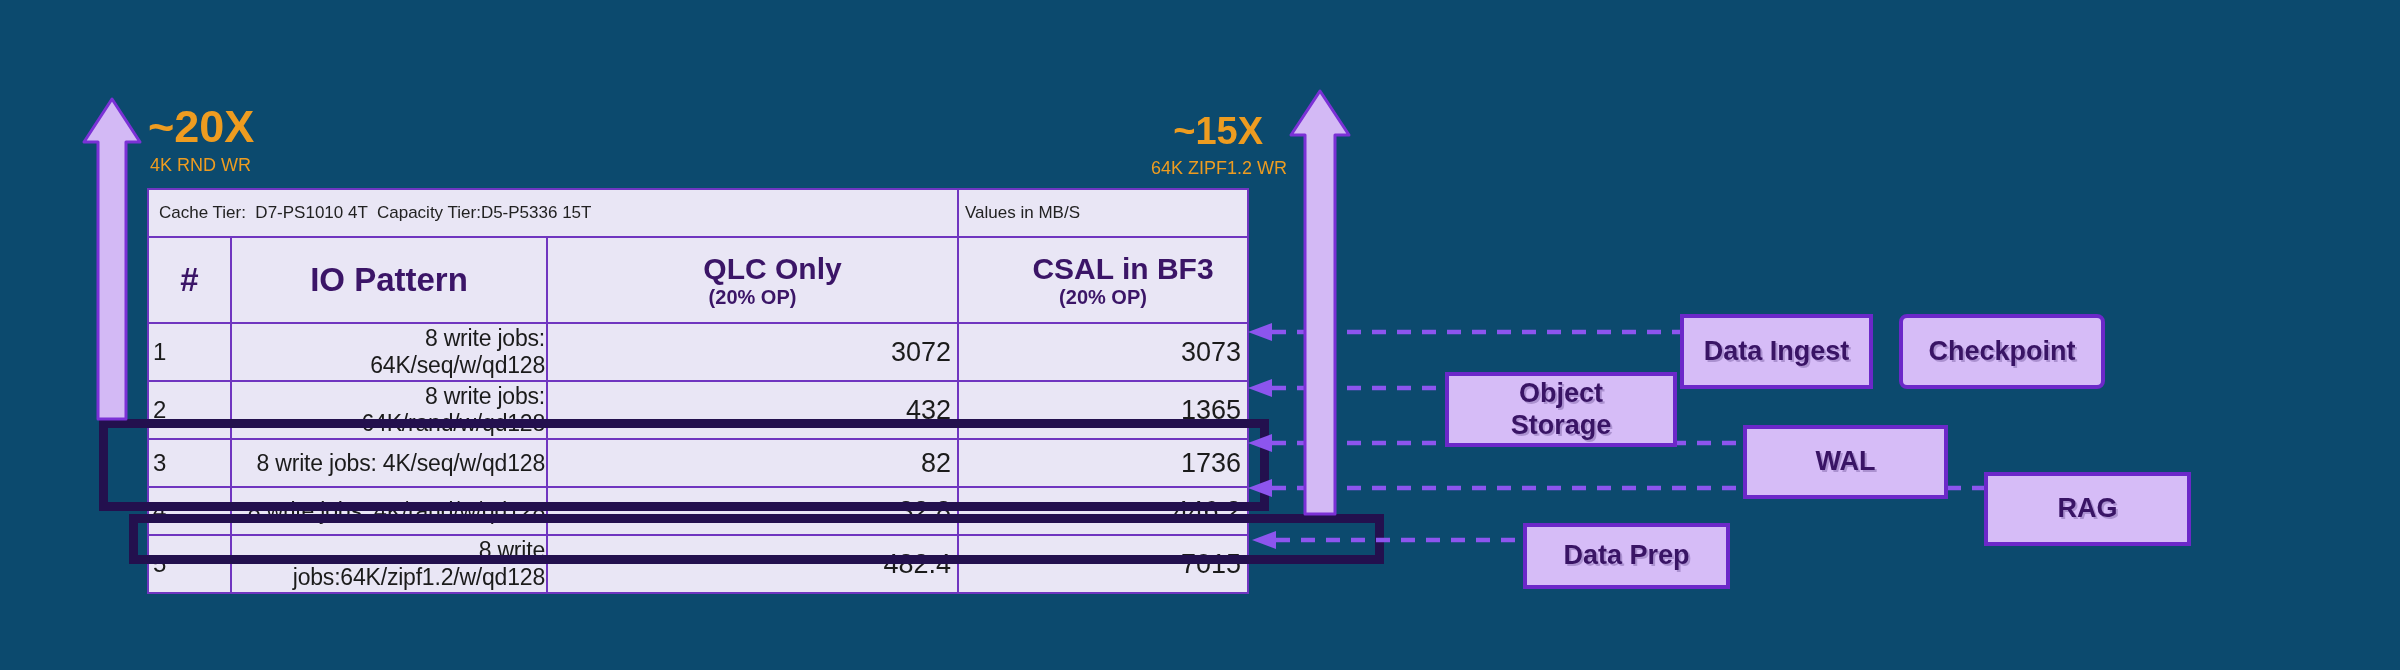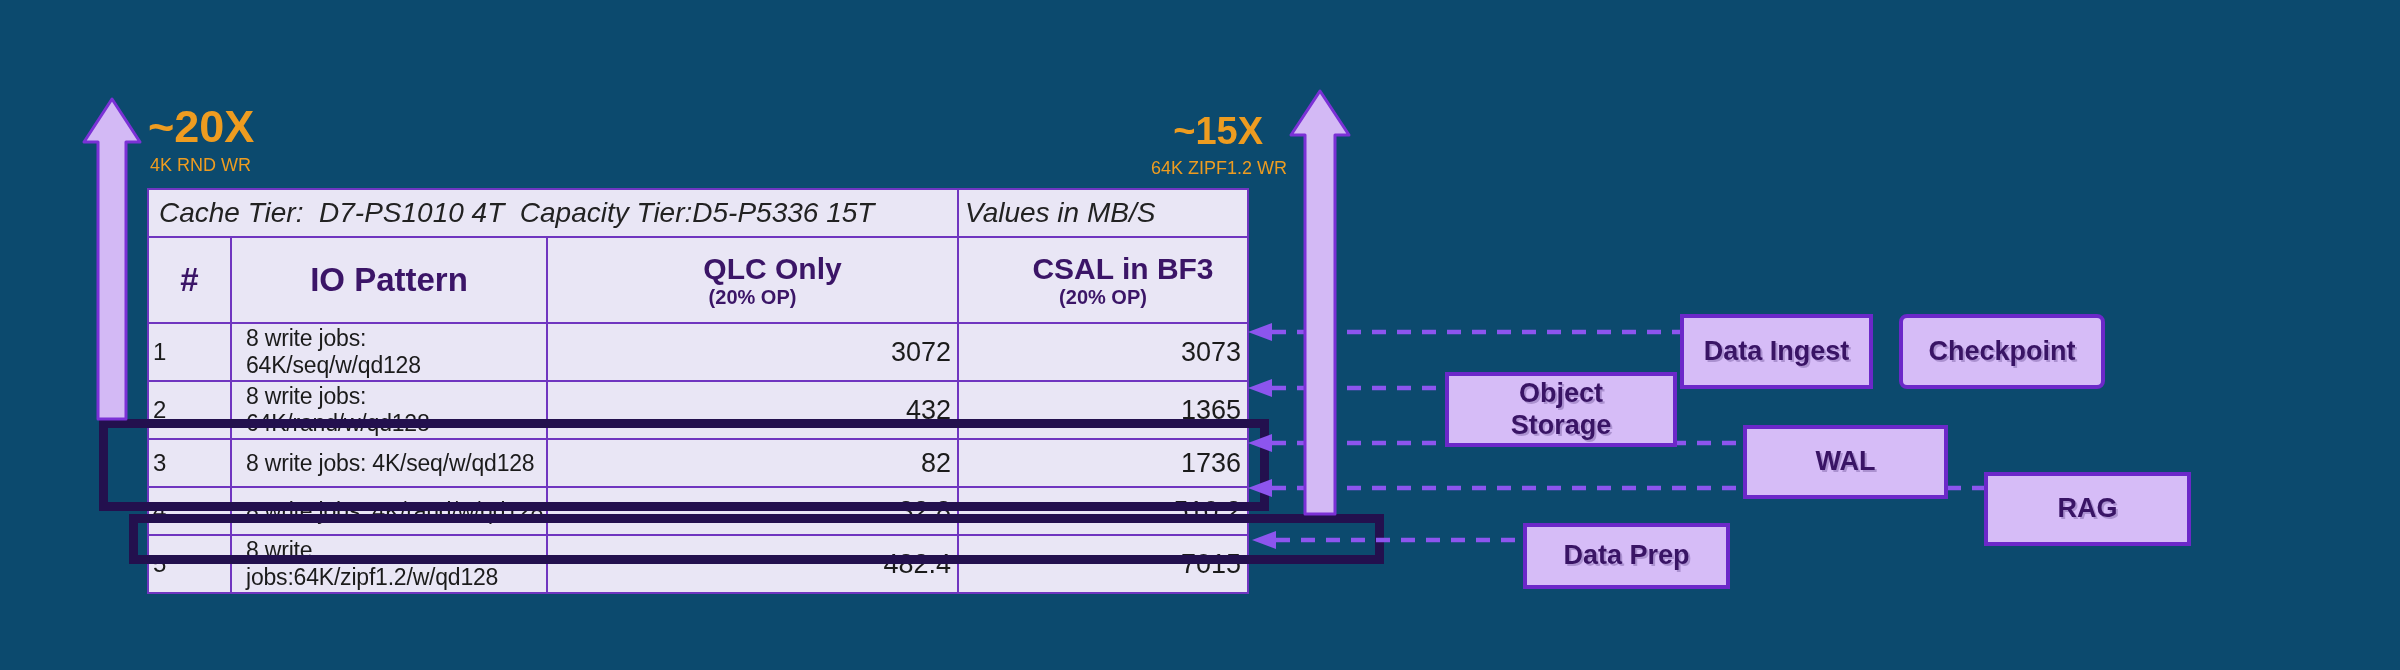--- a/index.html
+++ b/index.html
@@ -19,30 +19,30 @@
   svg.layer{position:absolute;left:0;top:0;width:2400px;height:670px;pointer-events:none;}
   .big-arrow{fill:#D3B9F5;stroke:#7B31D6;stroke-width:3;stroke-linejoin:round;}
   .dash{stroke:#8D55EE;stroke-width:4.5;stroke-dasharray:14 11;fill:none;}
   .dash-head{fill:#8D55EE;}
 
   
   #perf-table-wrap{position:absolute;left:147px;top:188px;z-index:1;}
   table.perf{border-collapse:collapse;table-layout:fixed;width:1100px;background:#E9E6F5;}
   table.perf td,table.perf th{border:2px solid #7036C0;overflow:hidden;}
   tr.info-row{height:48px;}
-  tr.info-row td{font-size:28px;color:#222;padding:0 7px 0 10px;white-space:pre;font-style:italic;}
+  tr.info-row td{font-size:17px;color:#222;padding:0 7px 0 10px;white-space:pre;}
   tr.header-row{height:86px;}
   tr.header-row th{color:#3B1567;text-align:center;vertical-align:middle;padding:0;}
   .th-main{font-size:30px;font-weight:bold;line-height:1.1;display:block;margin-left:40px;}
   .th-hash{font-size:33px;font-weight:bold;}
   .th-io{font-size:33px;font-weight:bold;}
   .th-sub{font-size:20px;font-weight:bold;line-height:1.2;display:block;}
   tr.data-row{height:48px;}
   td.c-num{font-size:24px;color:#1b1b1b;text-align:left;padding-left:4px;}
-  td.c-pattern{font-size:23px;color:#1b1b1b;text-align:left;padding-left:14px;letter-spacing:-0.2px;border-radius:6px;}
+  td.c-pattern{font-size:23px;color:#1b1b1b;text-align:right;padding-left:14px;letter-spacing:-0.2px;border-radius:6px;}
   td.c-val{font-size:27px;color:#1b1b1b;text-align:right;padding-right:6px;}
 
   
   .hl-box{position:absolute;border:9px solid #23104E;box-sizing:border-box;z-index:2;background:transparent;}
   #hl-rows34{left:99px;top:419px;width:1170px;height:92px;}
   #hl-row5{left:129px;top:514px;width:1255px;height:50px;}
 
   
   .wl-box{
     position:absolute;display:flex;align-items:center;justify-content:center;
@@ -109,21 +109,21 @@
       <tr class="data-row">
         <td class="c-num">3</td>
         <td class="c-pattern">8 write jobs: 4K/seq/w/qd128</td>
         <td class="c-val">82</td>
         <td class="c-val">1736</td>
       </tr>
       <tr class="data-row">
         <td class="c-num">4</td>
         <td class="c-pattern">8 write jobs: 4K/rand/w/qd128</td>
         <td class="c-val">32.8</td>
-        <td class="c-val">510.2</td>
+        <td class="c-val">446.2</td>
       </tr>
       <tr class="data-row">
         <td class="c-num">5</td>
         <td class="c-pattern">8 write jobs:64K/zipf1.2/w/qd128</td>
         <td class="c-val">482.4</td>
         <td class="c-val">7015</td>
       </tr>
     </tbody>
       </table>
   </div>

